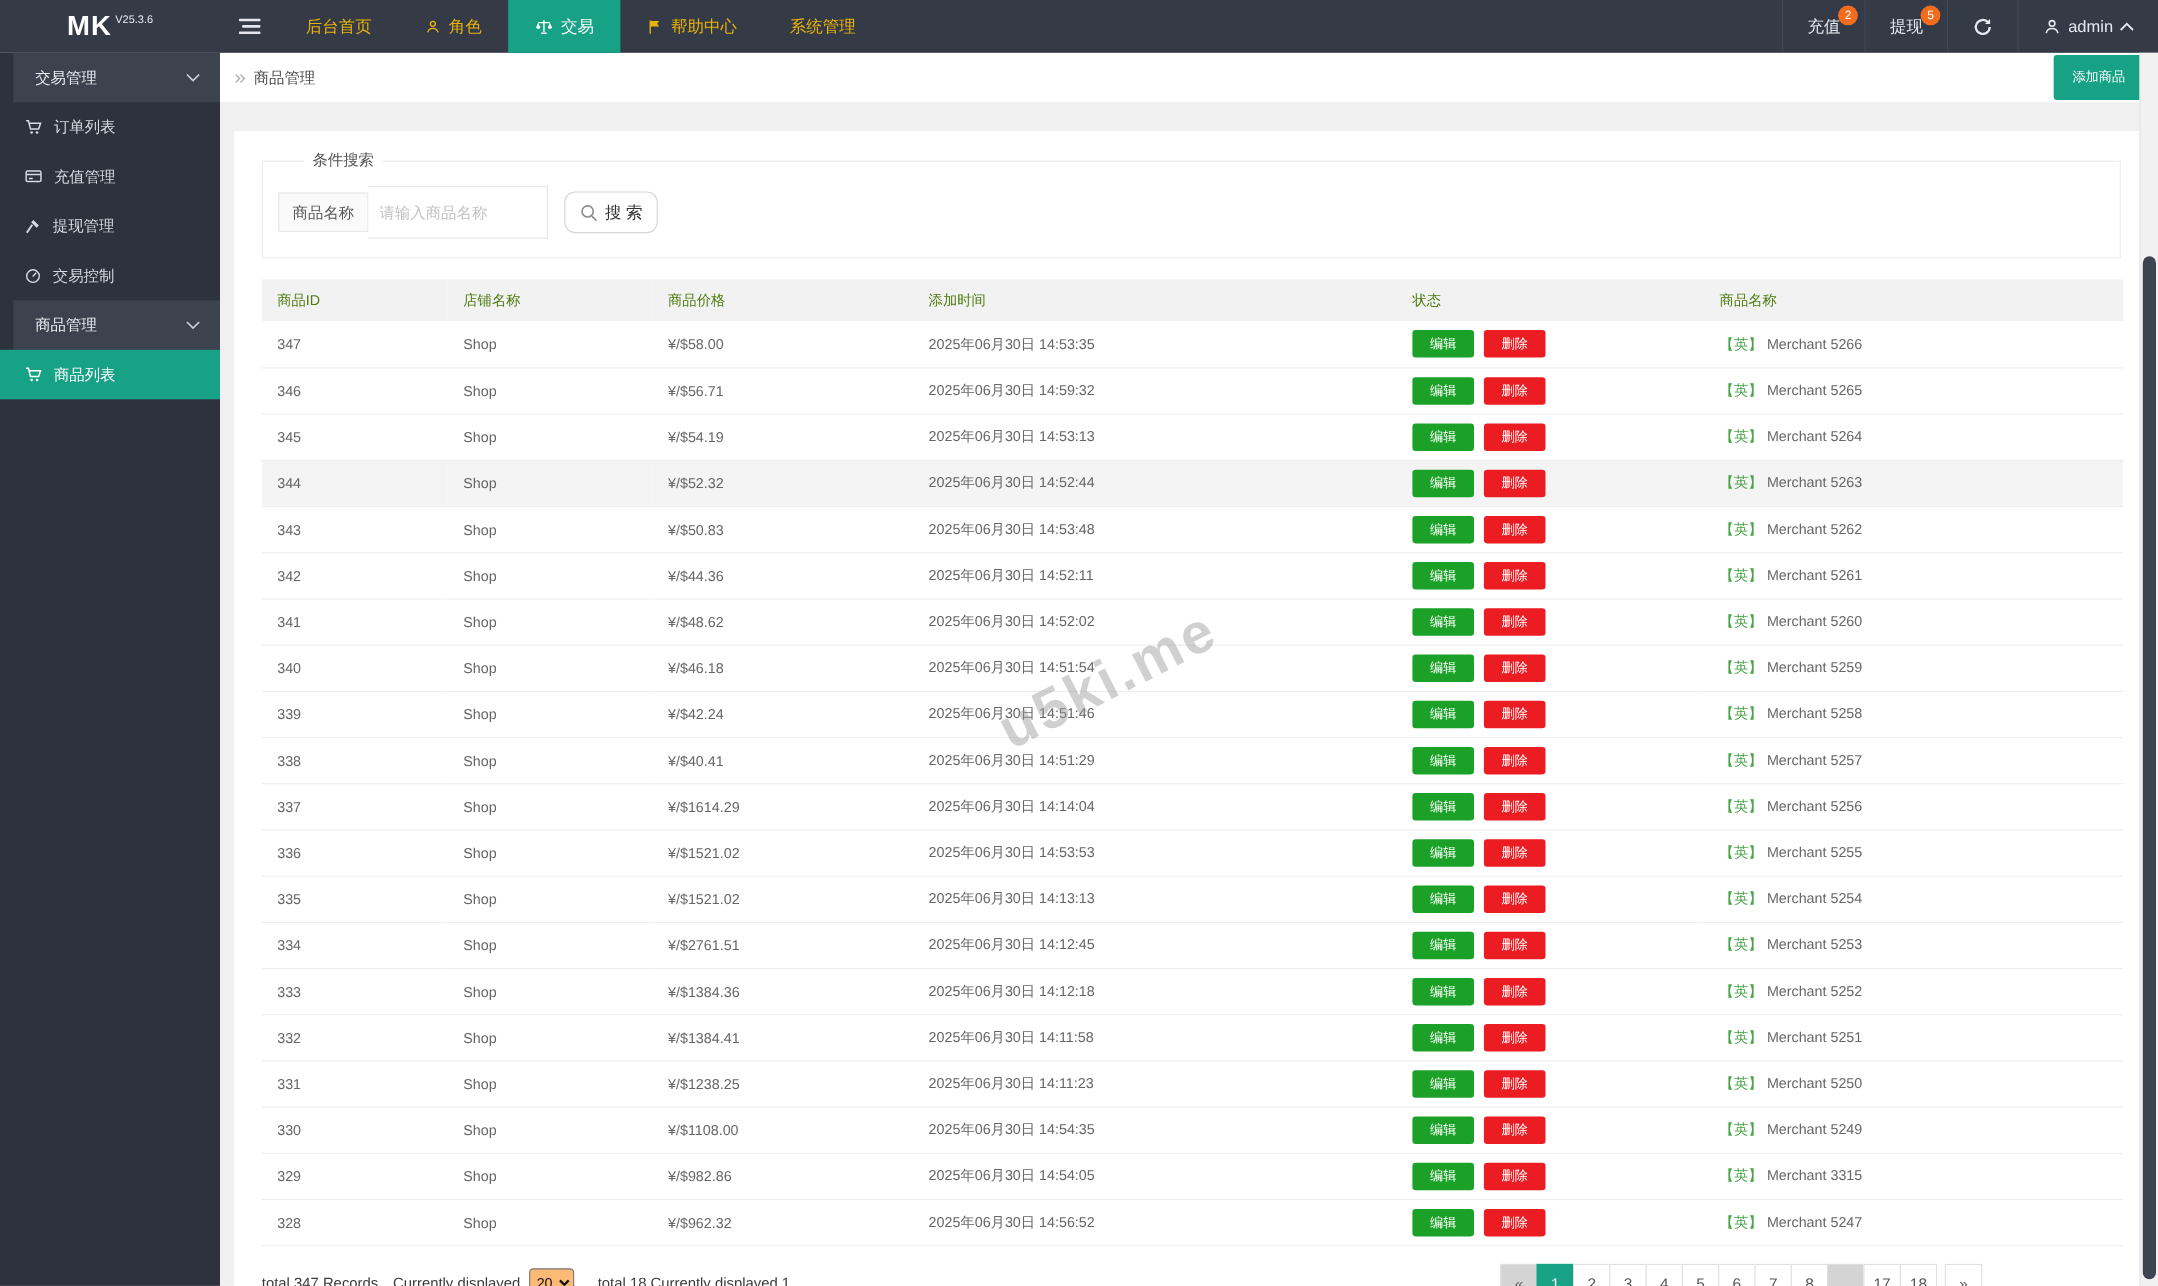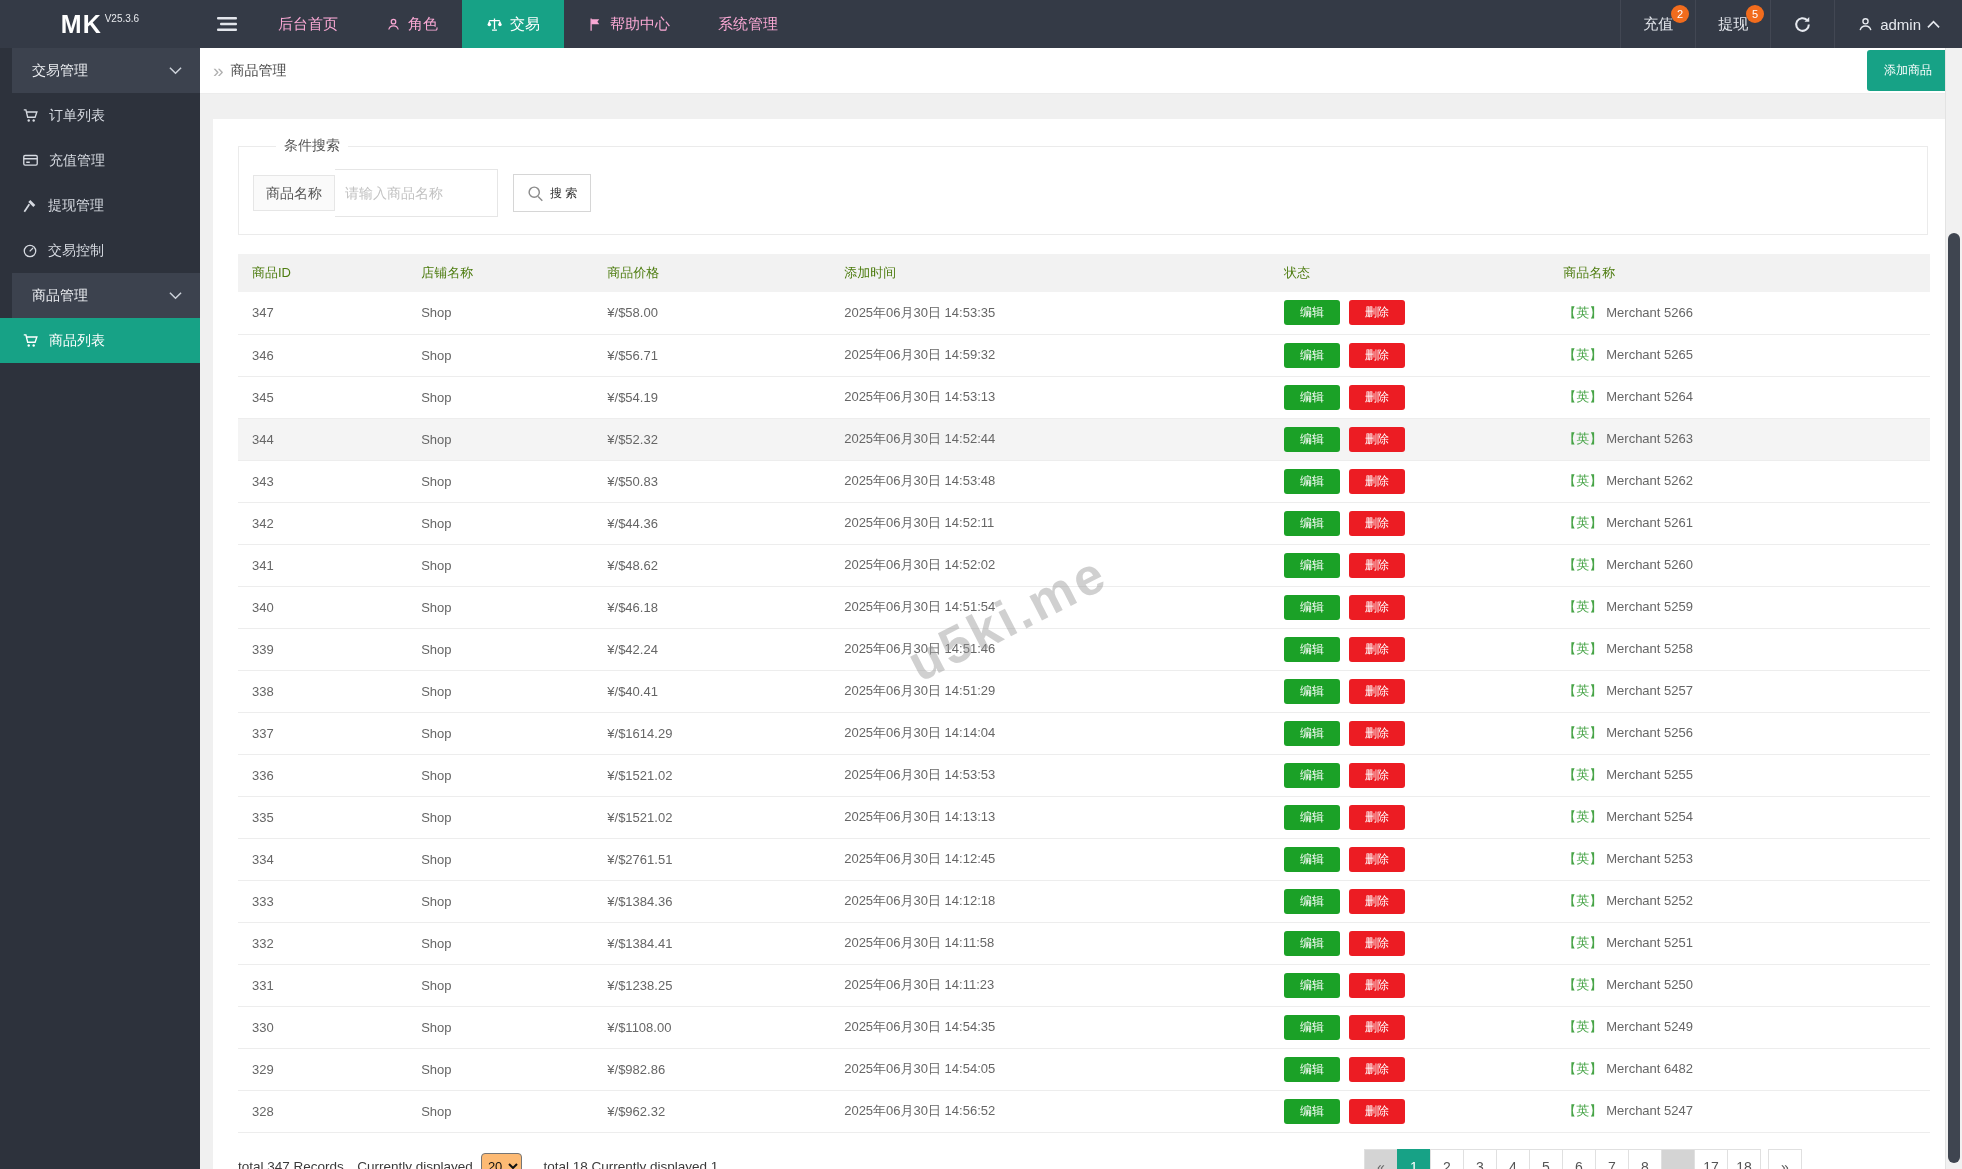--- a/index.html
+++ b/index.html
@@ -24,21 +24,21 @@
   }
   .logo .mk { font-size:25px; font-weight:bold; letter-spacing:1px; }
   .logo .ver { font-size:10px; margin-left:3px; margin-top:-12px; color:#e8eaee; }
   .nav-toggle {
     width:54px; display:flex; align-items:center; justify-content:center;
     color:#e3e6ec; cursor:pointer;
   }
   .nav-menu { display:flex; align-items:stretch; }
   .nav-item {
     display:flex; align-items:center; gap:7px; padding:0 24px;
-    color:#f9a8d4; font-size:15px; cursor:pointer;
+    color:#eab308; font-size:15px; cursor:pointer;
   }
   .nav-item .nico { display:flex; align-items:center; }
   .nav-item.active { background:var(--teal,#17a286); color:#fff; }
   .nav-spacer { flex:1; }
   .nav-right { display:flex; align-items:stretch; }
   .nav-right .nav-link {
     position:relative; display:flex; align-items:center; gap:6px;
     padding:0 22px; color:#e6e9ef; font-size:15px; cursor:pointer;
     border-left:1px solid rgba(255,255,255,0.07);
   }
@@ -97,21 +97,21 @@
     height:36px; line-height:34px; padding:0 12px; background:#fafafa;
     border:1px solid #e6e6e6; font-size:14px; color:#555; white-space:nowrap;
   }
   .ig-input {
     height:48px; width:163px; border:1px solid #e6e6e6; border-left:none;
     padding:0 10px; font-size:14px; color:#333; outline:none; font-family:inherit;
   }
   .ig-input::placeholder { color:#c2c2c2; }
   .search-btn {
     margin-left:15px; height:38px; padding:0 13px; background:#fff;
-    border:1px solid #d6d6d6; border-radius:0; font-size:12px; color:#333;
+    border:1px solid #d6d6d6; border-radius:10px; font-size:15px; color:#333;
     display:flex; align-items:center; gap:6px; cursor:pointer; font-family:inherit;
   }
   .search-btn .mag { color:#8b8b8b; }
 
   
   table.goods { width:100%; border-collapse:collapse; margin-top:19px; table-layout:fixed; }
   table.goods th {
     background:#f2f2f2; height:38px; text-align:left; padding-left:14px;
     font-size:13px; color:#4d7c0f; font-weight:normal;
   }
@@ -507,21 +507,21 @@
             <td>2025年06月30日 14:54:35</td>
             <td><button class="op-btn op-edit">编辑</button><button class="op-btn op-del">删除</button></td>
             <td><span class="lang-tag">【英】</span><span>Merchant 5249</span></td>
           </tr>
           <tr class="">
             <td>329</td>
             <td>Shop</td>
             <td>¥/$982.86</td>
             <td>2025年06月30日 14:54:05</td>
             <td><button class="op-btn op-edit">编辑</button><button class="op-btn op-del">删除</button></td>
-            <td><span class="lang-tag">【英】</span><span>Merchant 6482</span></td>
+            <td><span class="lang-tag">【英】</span><span>Merchant 3315</span></td>
           </tr>
           <tr class="">
             <td>328</td>
             <td>Shop</td>
             <td>¥/$962.32</td>
             <td>2025年06月30日 14:56:52</td>
             <td><button class="op-btn op-edit">编辑</button><button class="op-btn op-del">删除</button></td>
             <td><span class="lang-tag">【英】</span><span>Merchant 5247</span></td>
           </tr>
         </tbody>

